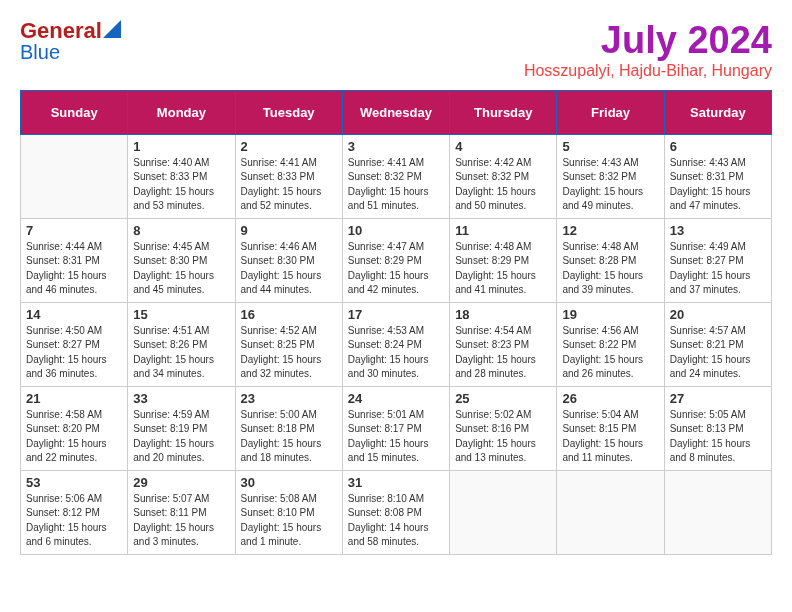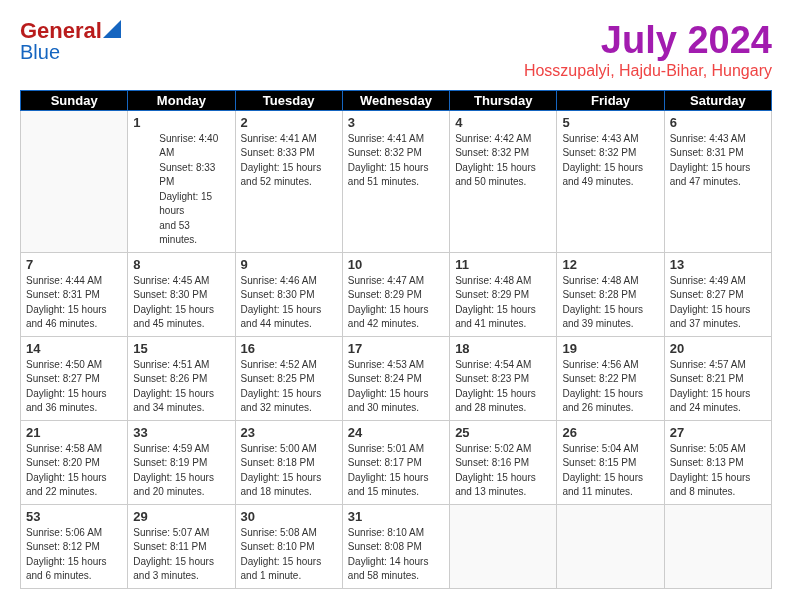--- a/index.html
+++ b/index.html
@@ -45,23 +45,23 @@
     .subtitle {
       font-size: 16px;
       color: #ef4444;
     }
     table {
       width: 100%;
       border-collapse: collapse;
       font-size: 11px;
     }
     thead tr th {
-      background-color: #000000;
+      background-color: #be185d;
       color: #fff;
-      padding: 2px 4px;
+      padding: 14px 4px;
       text-align: center;
       font-size: 13px;
       font-weight: bold;
       border: 1px solid #1565c0;
     }
     tbody tr td {
       border: 1px solid #ccc;
       padding: 4px 5px;
       vertical-align: top;
       width: calc(100% / 7);
@@ -112,21 +112,21 @@
         <th>Thursday</th>
         <th>Friday</th>
         <th>Saturday</th>
       </tr>
   </thead>
   <tbody>
   <tr>
         <td class="empty"></td>
         <td>
           <span class="day-number">1</span>
-          <div class="day-info" style="white-space: pre-line; margin-left: 26px;">Sunrise: 4:40 AM
+          <div class="day-info" style="white-space: pre-line;">Sunrise: 4:40 AM
 Sunset: 8:33 PM
 Daylight: 15 hours
 and 53 minutes.</div>
         </td>
         <td>
           <span class="day-number">2</span>
           <div class="day-info" style="white-space: pre-line;">Sunrise: 4:41 AM
 Sunset: 8:33 PM
 Daylight: 15 hours
 and 52 minutes.</div>

